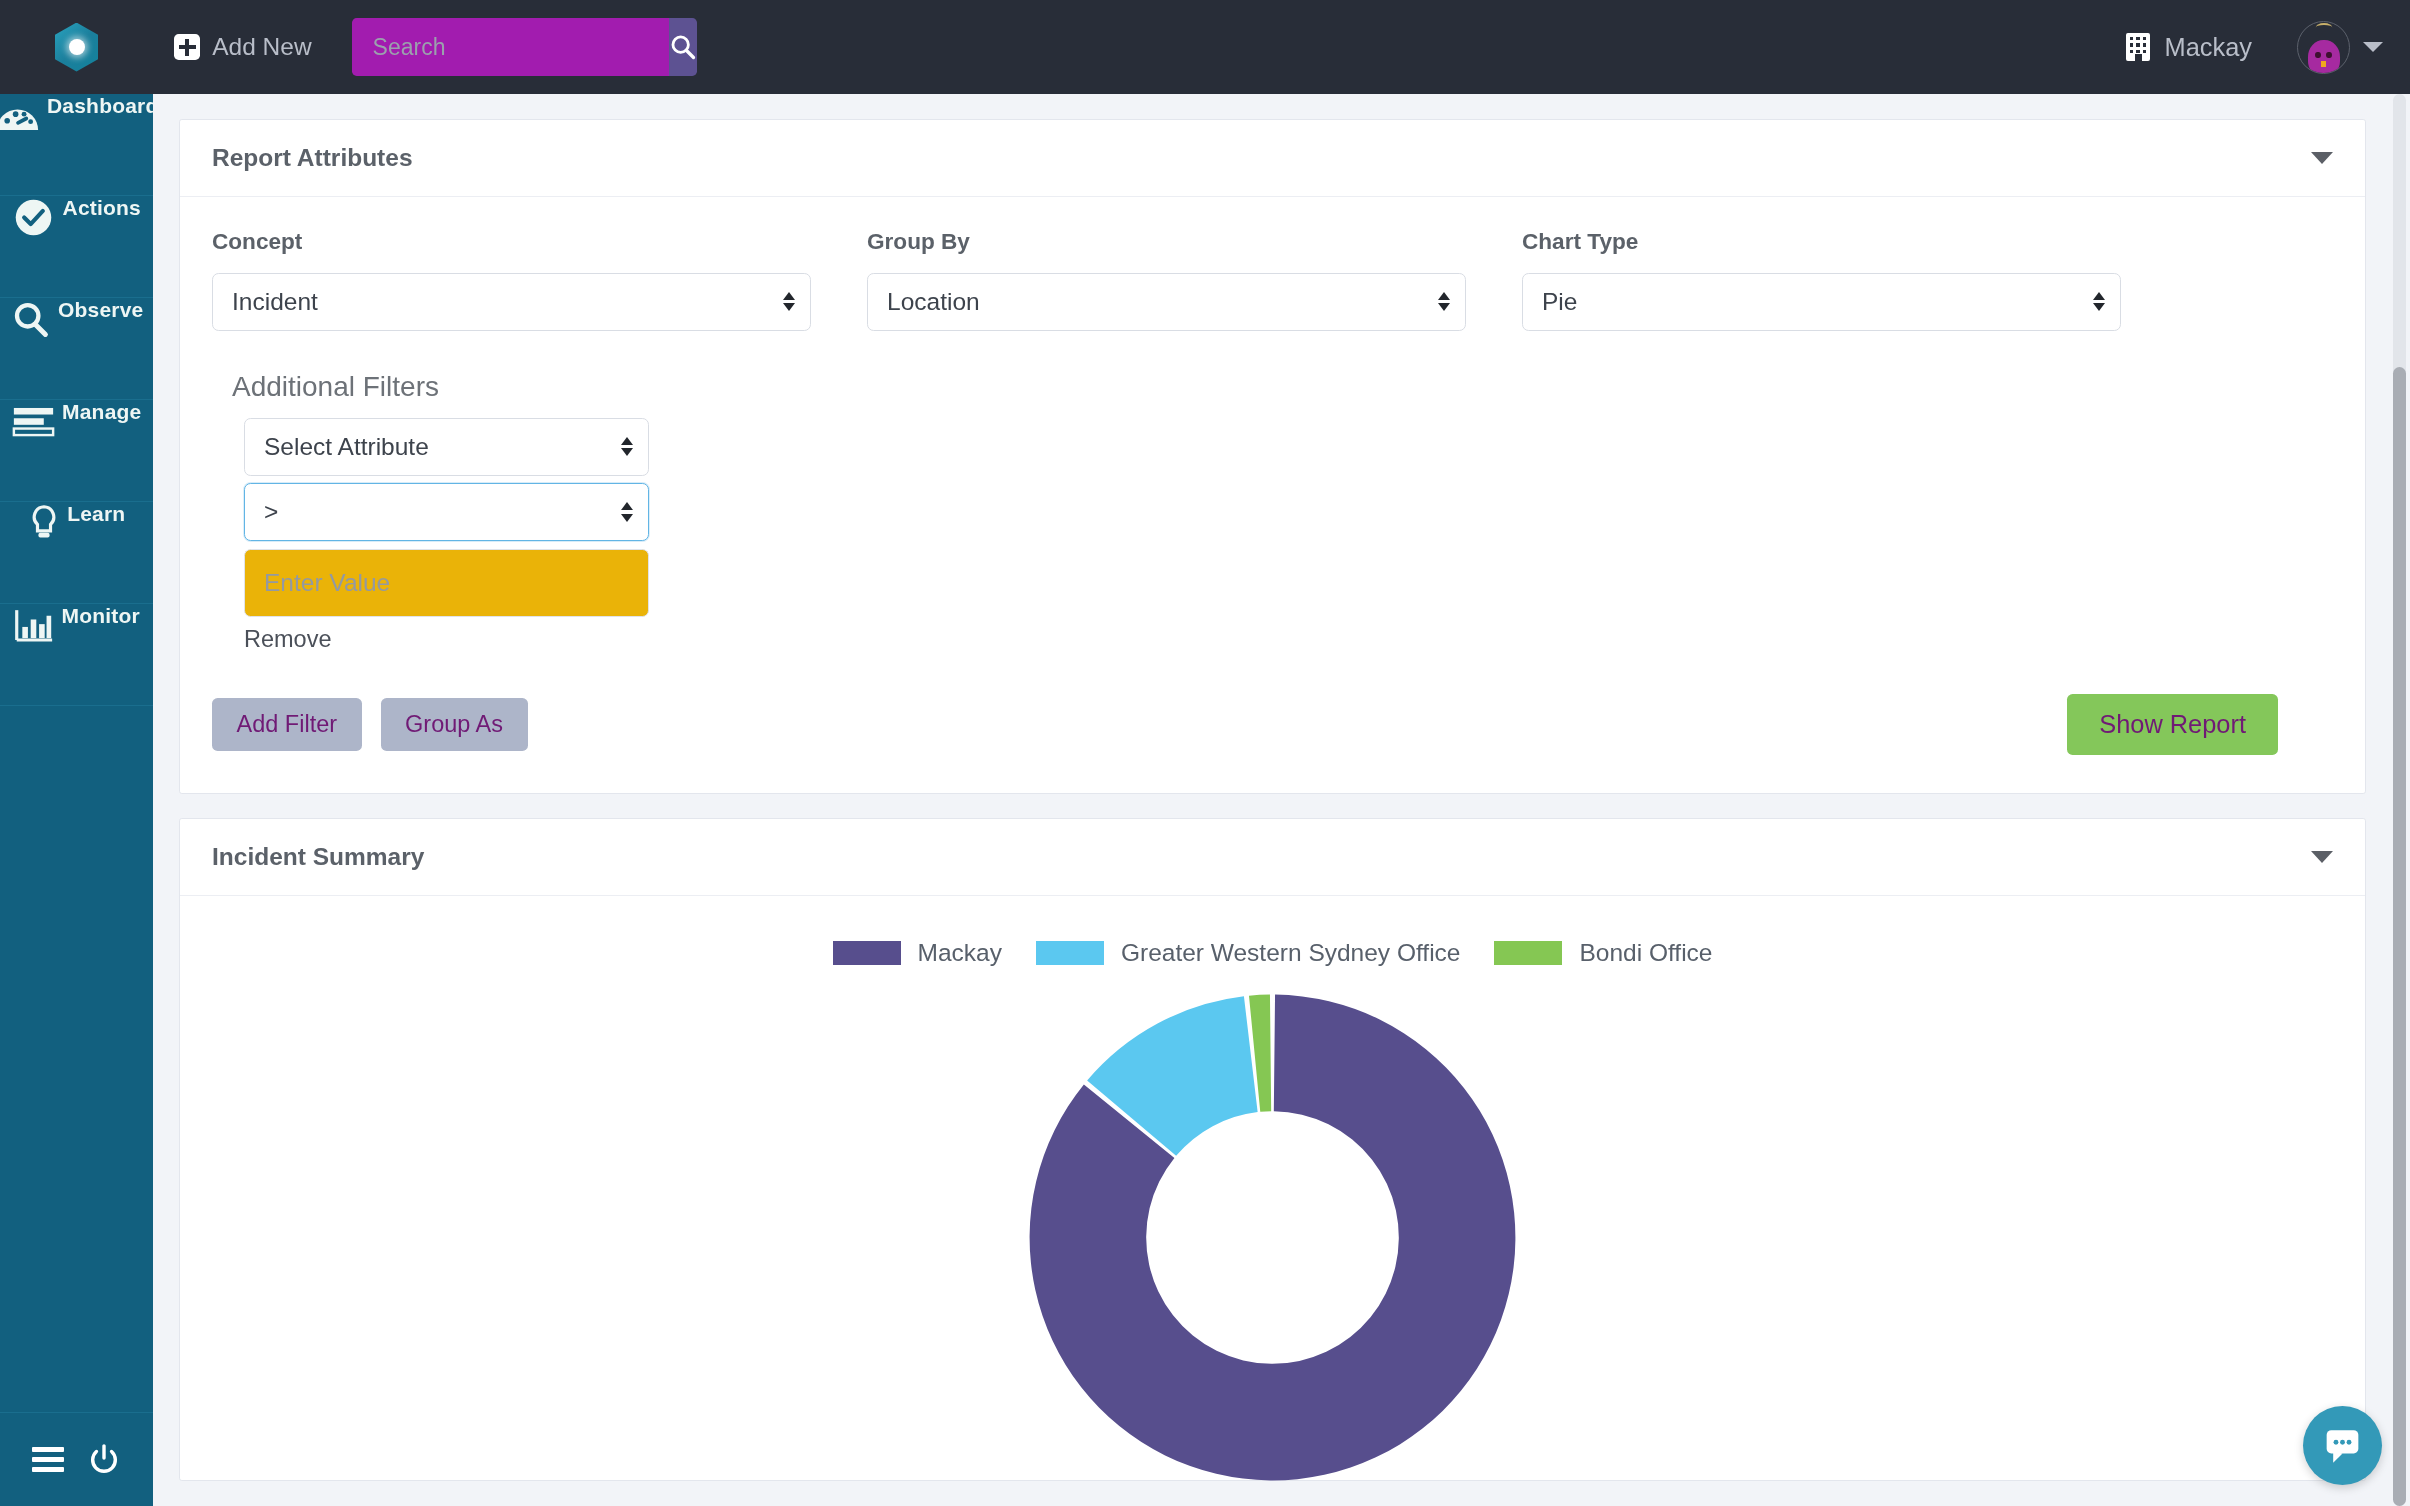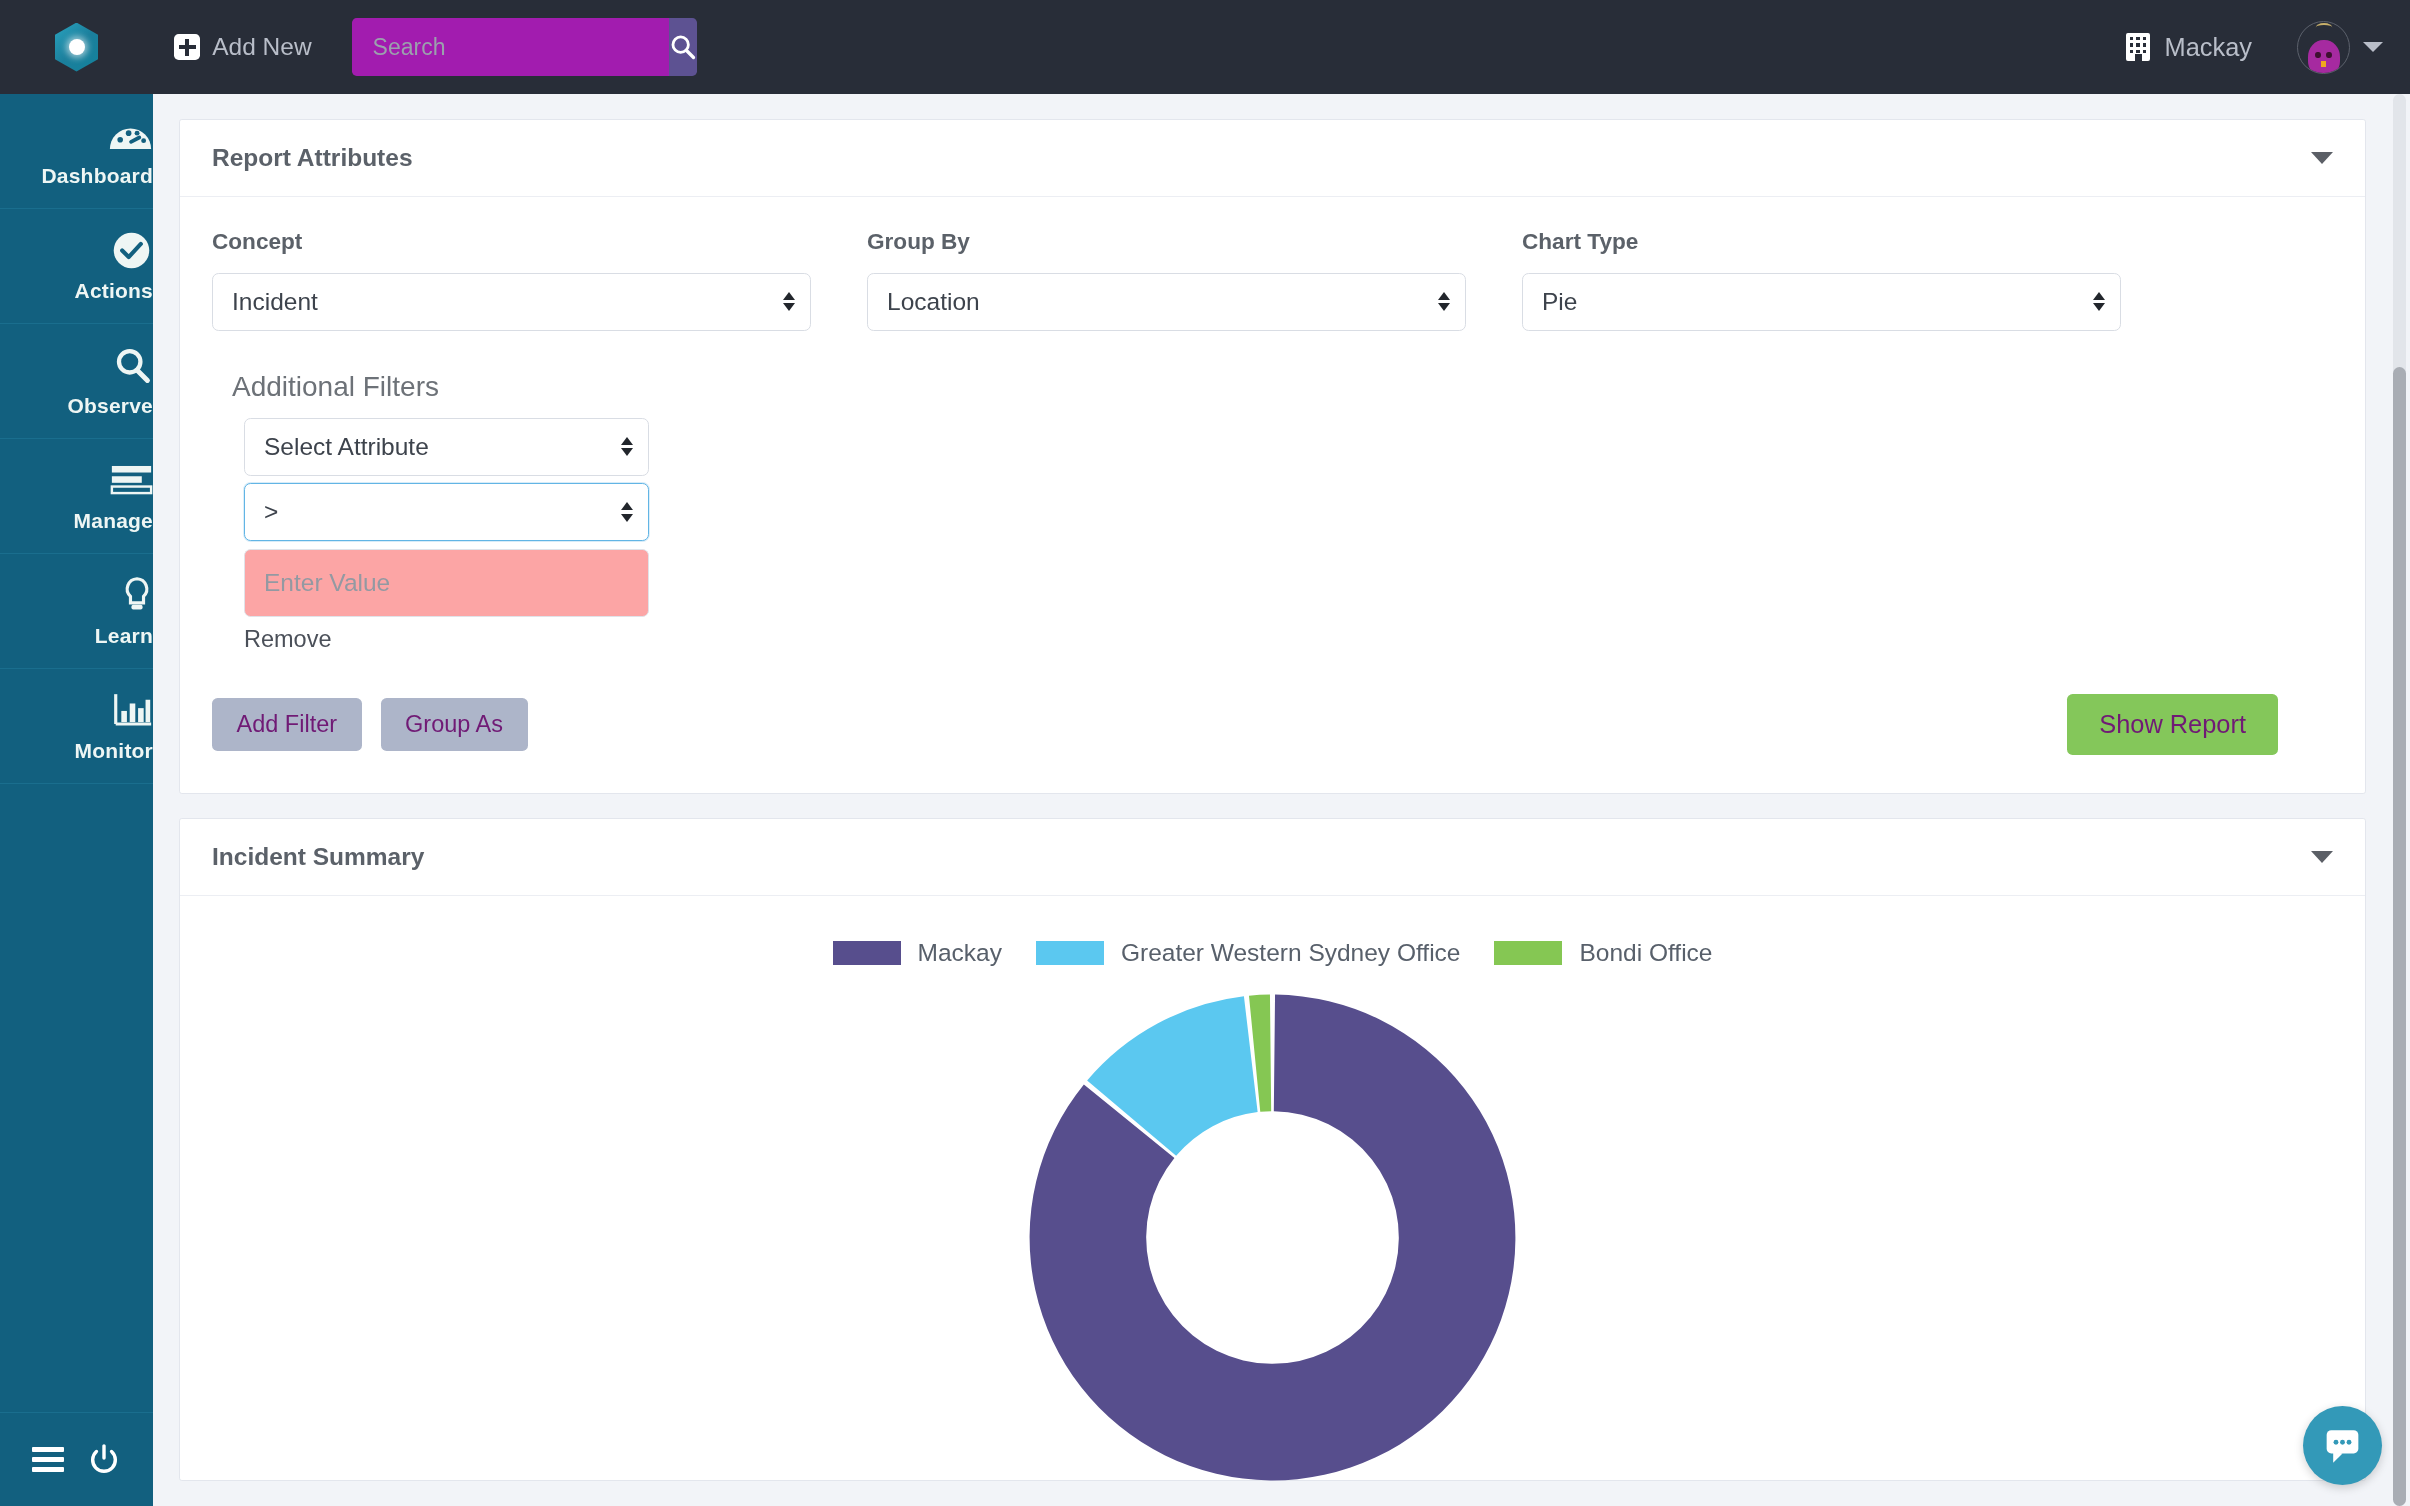--- a/index.html
+++ b/index.html
@@ -94,22 +94,22 @@
      border-top: 2.8px solid #c8b06a; border-radius: 50% 50% 0 0; }
   .caret-dn { width: 0; height: 0; border-left: 10.4px solid transparent; border-right: 10.4px solid transparent;
      border-top: 10.4px solid #b9bec9; }
 
   
   .sidebar {
     position: absolute; top: 94px; left: 0; width: 153px; height: 1412px;
     background: #12607f;
   }
   .nav-item {
-    height: 115px; border-bottom: 0.9px solid #1a6e8e;
-    display: flex; flex-direction: column; align-items: flex-end; justify-content: center;
+    height: 102px; border-bottom: 0.9px solid #1a6e8e;
+    display: flex; flex-direction: row; align-items: flex-start; justify-content: center;
     gap: 7.5px; cursor: pointer; color: #eef6f4;
   }
   .nav-item .nlabel { font-size: 21px; font-weight: bold; letter-spacing: 0.2px; }
   .nav-icon { height: 43px; display:flex; align-items:center; justify-content:center; }
   .sb-bottom {
     position: absolute; bottom: 0; left: 0; width: 153px; height: 94px;
     border-top: 0.9px solid #1a6e8e;
     display: flex; align-items: center; justify-content: space-around; padding: 0 21px;
   }
   .burger { width: 32px; display: flex; flex-direction: column; gap: 5.6px; cursor: pointer; }
@@ -151,21 +151,21 @@
           display: flex; flex-direction: column; gap: 3.8px; }
   .spin .up { width: 0;height: 0;border-left:6.6px solid transparent;border-right:6.6px solid transparent;border-bottom:8.5px solid #22262c; }
   .spin .dn { width: 0;height: 0;border-left:6.6px solid transparent;border-right:6.6px solid transparent;border-top:8.5px solid #22262c; }
 
   .subhead { font-size: 28px; color: #6d7278; margin: 40px 0 15px 20px; }
   .filter-col { width: 405px; margin-left: 32px; }
   .filter-col .sel { margin-bottom: 7.5px; }
   .txtin {
     width: 100%; height: 68px; border: 0.9px solid #e0e3e9; border-radius: 6.6px;
     padding: 0 19px; font-size: 24.5px; color: #3d434c; outline: none;
-    font-family: "Liberation Sans", sans-serif; background: #fca5a5;
+    font-family: "Liberation Sans", sans-serif; background: #eab308;
   }
   .txtin::placeholder { color: #9399a2; }
   .remove { font-size: 23.5px; color: #4b5059; margin-top: 9px; cursor: pointer; }
 
   .btnrow { display: flex; align-items: center; margin: 41px 0 0 0; padding: 0 0 0 0; }
   .btn {
     border: none; border-radius: 5.6px; color: #701a75; cursor: pointer;
     font-family: "Liberation Sans", sans-serif;
   }
   .btn-gray { background: #adb5c9; font-size: 23.5px; padding: 13px 24.5px; margin-right: 19px; }

